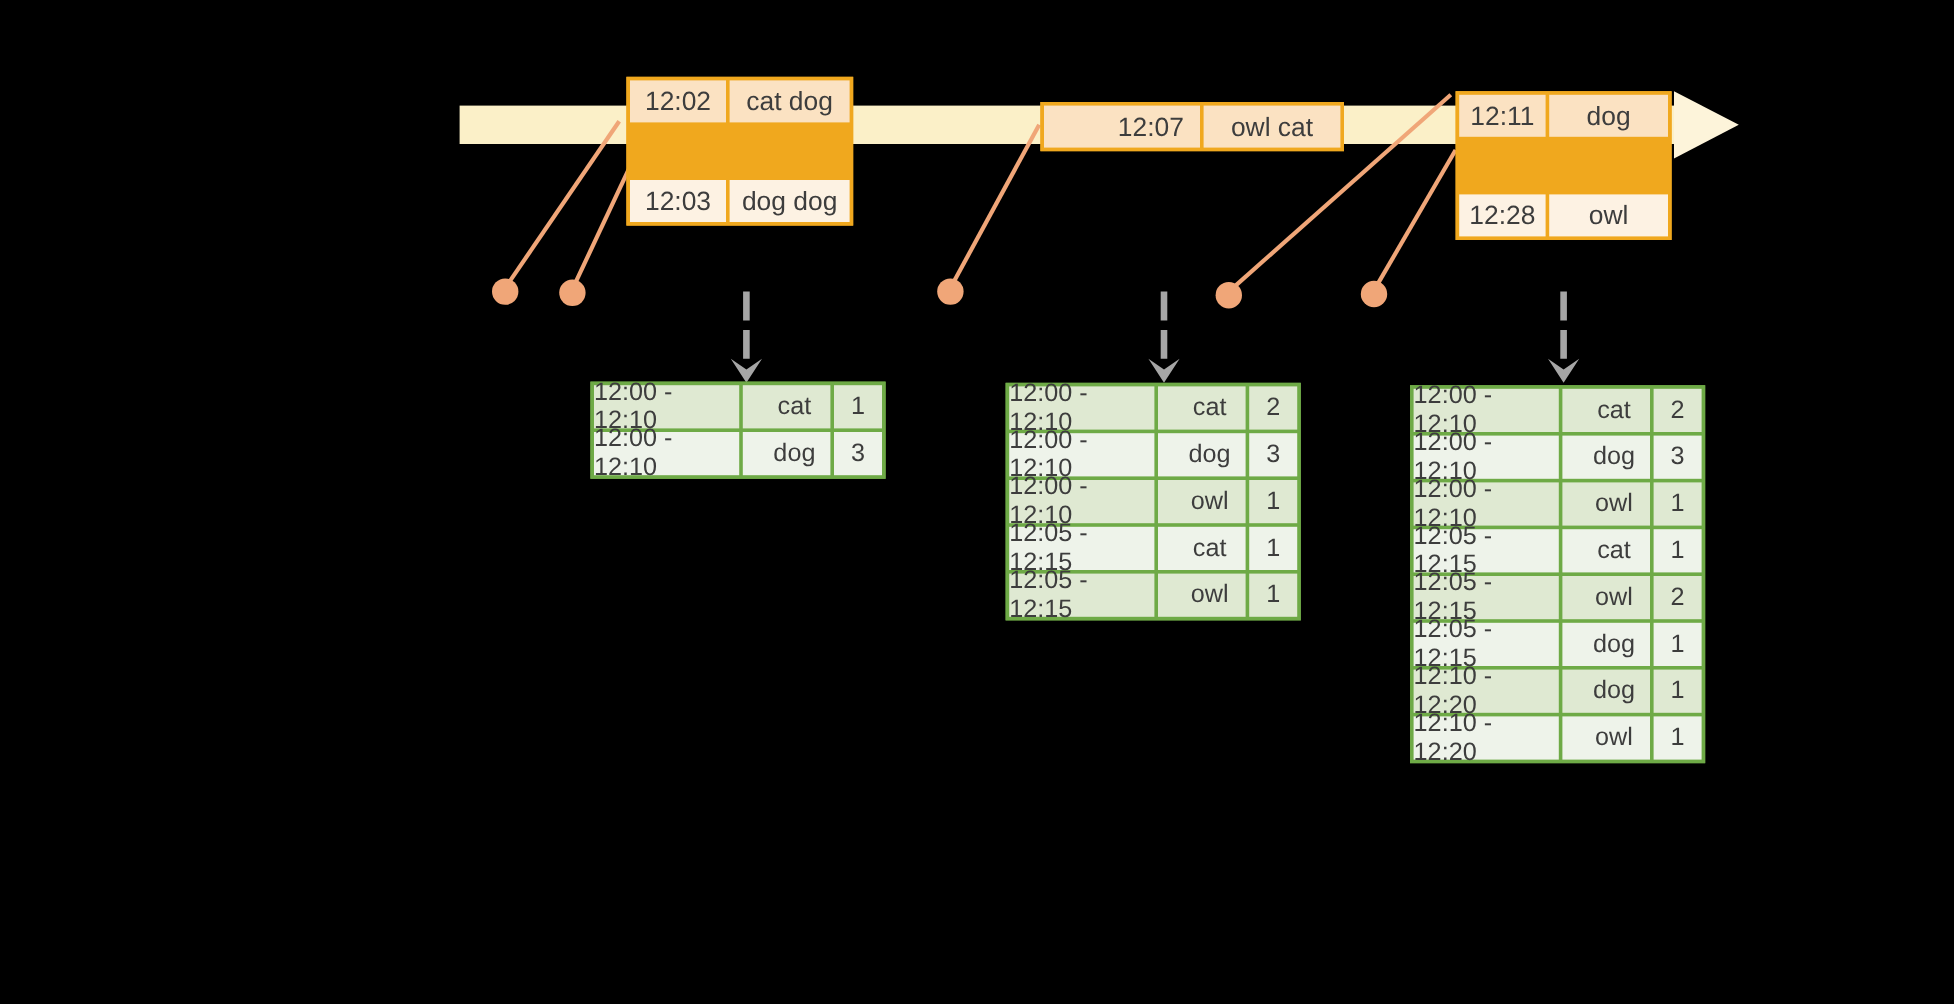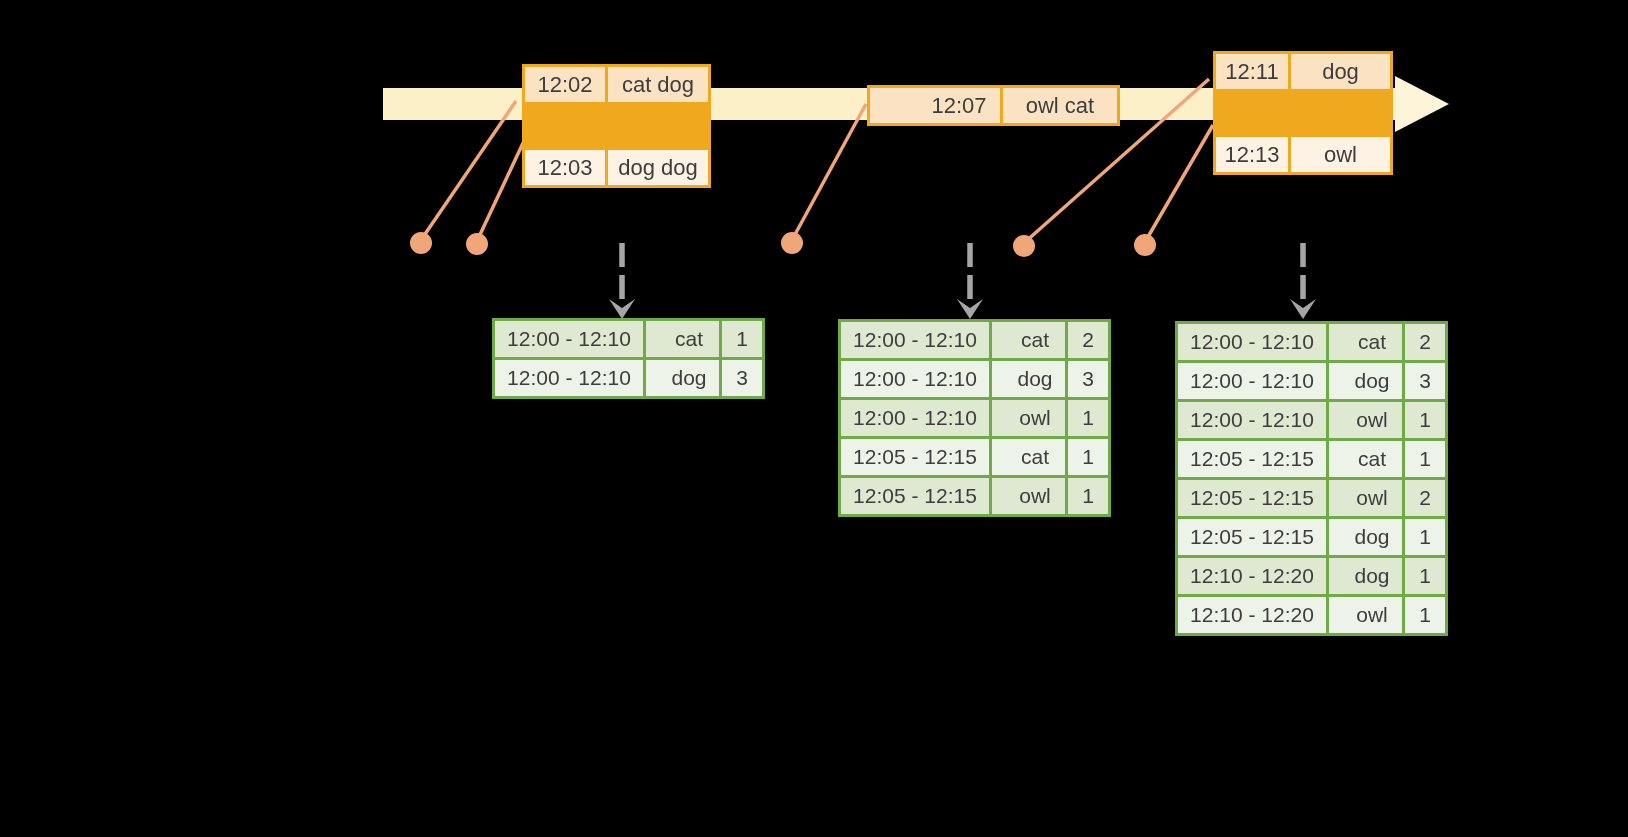--- a/index.html
+++ b/index.html
@@ -20,26 +20,26 @@
 
   
   .g-table{background:#6eaa46;border-color:#6eaa46;}
   .g-table .cell{height:36px;font-size:21px;}
   .g-table .row-dark  .cell{background:#dfe9d2;}
   .g-table .row-light .cell{background:#eef3ea;}
 
   
   #event-a{left:522px;top:64px;}  #event-a .c0{width:80px;}  #event-a .c1{width:100px;}
   #event-b{left:867px;top:85px;}  #event-b .c0{width:82px;padding-left:48px;}  #event-b .c1{width:114px;}
-  #event-c{left:1213px;top:51px;} #event-c .c0{width:72px;}  #event-c .c1{width:99px;}
+  #event-c{left:1213px;top:76px;} #event-c .c0{width:72px;}  #event-c .c1{width:99px;}
 
   #result-1{left:492px;top:318px;}
   #result-2{left:838px;top:319px;}
   #result-3{left:1175px;top:321px;}
-  .g-table .c0{width:148px;} .g-table .c1{width:60px;padding-left:13px;} .g-table .c2{width:40px;}
+  .g-table .c0{width:121px;} .g-table .c1{width:60px;padding-left:13px;} .g-table .c2{width:40px;}
 </style>
 </head>
 <body>
 
 <div class="stage">
 
   <svg class="overlay" width="1628" height="837" viewBox="0 0 1628 837">
 
     <rect x="383" y="88" width="1012" height="32" fill="#fbf0c8"></rect>
     <polygon points="1395,76 1449,104 1395,132" fill="#fdf4da"></polygon>
@@ -89,21 +89,21 @@
         <div class="cell c0">12:07</div>
         <div class="cell c1">owl cat</div>
       </div>
     </div>
   <div id="event-c" class="dtable o-table">
       <div class="row row-dark">
         <div class="cell c0">12:11</div>
         <div class="cell c1">dog</div>
       </div>
       <div class="row row-light">
-        <div class="cell c0">12:13</div>
+        <div class="cell c0">12:28</div>
         <div class="cell c1">owl</div>
       </div>
     </div>
 
   <div id="result-1" class="dtable g-table">
       <div class="row row-dark">
         <div class="cell c0">12:00 - 12:10</div>
         <div class="cell c1">cat</div>
         <div class="cell c2">1</div>
       </div>

